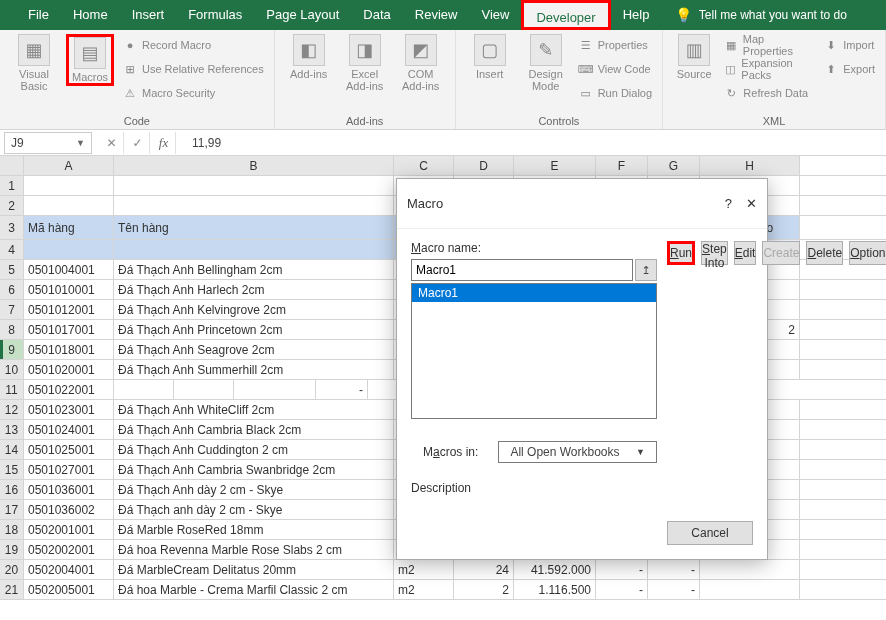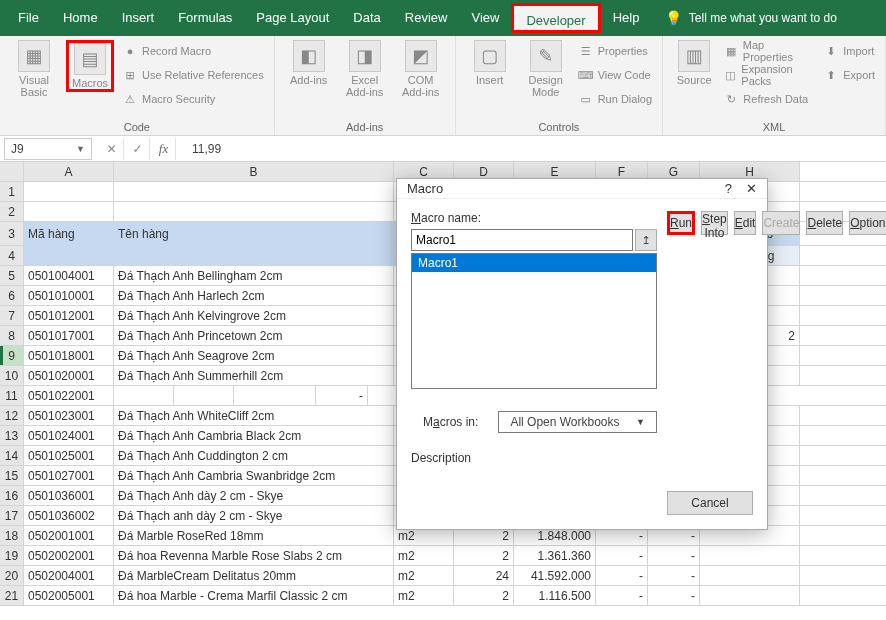--- a/index.html
+++ b/index.html
@@ -1,18 +1,18 @@
 <!DOCTYPE html>
 <html><head>
 <meta charset="utf-8">
 <style>
 * { box-sizing: border-box; margin: 0; padding: 0; font-family: "Segoe UI", Arial, sans-serif; }
 body { width: 886px; height: 620px; background: #fff; overflow: hidden; position: relative; font-size: 12px; color: #444; }
 
-.tabbar { background: #217346; height: 36px; display: flex; align-items: center; padding: 0 6px; color: #fff; }
+.tabbar { background: #217346; height: 30px; display: flex; align-items: center; padding: 0 16px; color: #fff; }
 .tab { padding: 0 12px; height: 30px; line-height: 30px; cursor: pointer; font-size: 13px; }
 .tab.active { background: #f3f3f3; color: #217346; }
 .tab.highlight { border: 3px solid #ff0000; box-sizing: border-box; }
 .tellme { display: flex; align-items: center; gap: 6px; padding-left: 14px; }
 .bulb { font-size: 14px; }
 
 .ribbon { background: #f3f3f3; border-bottom: 1px solid #d4d4d4; height: 100px; display: flex; }
 .rgroup { border-right: 1px solid #e1e1e1; padding: 4px 10px 2px; display: flex; flex-direction: column; justify-content: space-between; }
 .rgroup-top { display: flex; gap: 8px; align-items: flex-start; }
 .rgroup-label { text-align: center; font-size: 11px; color: #666; }
@@ -43,21 +43,21 @@
 .cell.right { text-align: right; }
 .headerrow .cell { background: #c6d9f1; font-weight: normal; }
 .headerrow { height: 24px; }
 .headerrow .cell, .headerrow .rowh { line-height: 24px; }
 .subheader .cell { background: #e8eef7; text-align: center; }
 
 .activerow .rowh { background: #c6e0c6; position: relative; }
 .activerow .rowh::before { content: ''; position: absolute; left: 0; top: 0; bottom: 0; width: 3px; background: #217346; }
 
 .dialog { position: absolute; left: 396px; top: 178px; width: 372px; background: #fff; border: 1px solid #aaa; box-shadow: 0 4px 20px rgba(0,0,0,0.3); z-index: 100; }
-.dlg-title { height: 20px; display: flex; align-items: center; justify-content: space-between; padding: 0 10px; border-bottom: 1px solid #eee; }
+.dlg-title { height: 50px; display: flex; align-items: center; justify-content: space-between; padding: 0 10px; border-bottom: 1px solid #eee; }
 .dlg-title span { font-size: 13px; color: #333; }
 .dlg-title-btns { display: flex; gap: 14px; font-size: 14px; color: #444; }
 .dlg-body { padding: 12px 14px; display: flex; gap: 10px; }
 .dlg-left { flex: 1; }
 .dlg-right { width: 86px; display: flex; flex-direction: row; gap: 6px; }
 .dlg-label { font-size: 12px; color: #333; margin-bottom: 4px; }
 .dlg-label u { text-decoration: underline; }
 .dlg-inputrow { display: flex; gap: 2px; margin-bottom: 2px; }
 .dlg-input { flex: 1; border: 1px solid #7a7a7a; height: 22px; padding: 0 4px; font-size: 12px; }
 .dlg-upbtn { width: 22px; height: 22px; border: 1px solid #adadad; background: #e1e1e1; display: flex; align-items: center; justify-content: center; font-size: 11px; }

